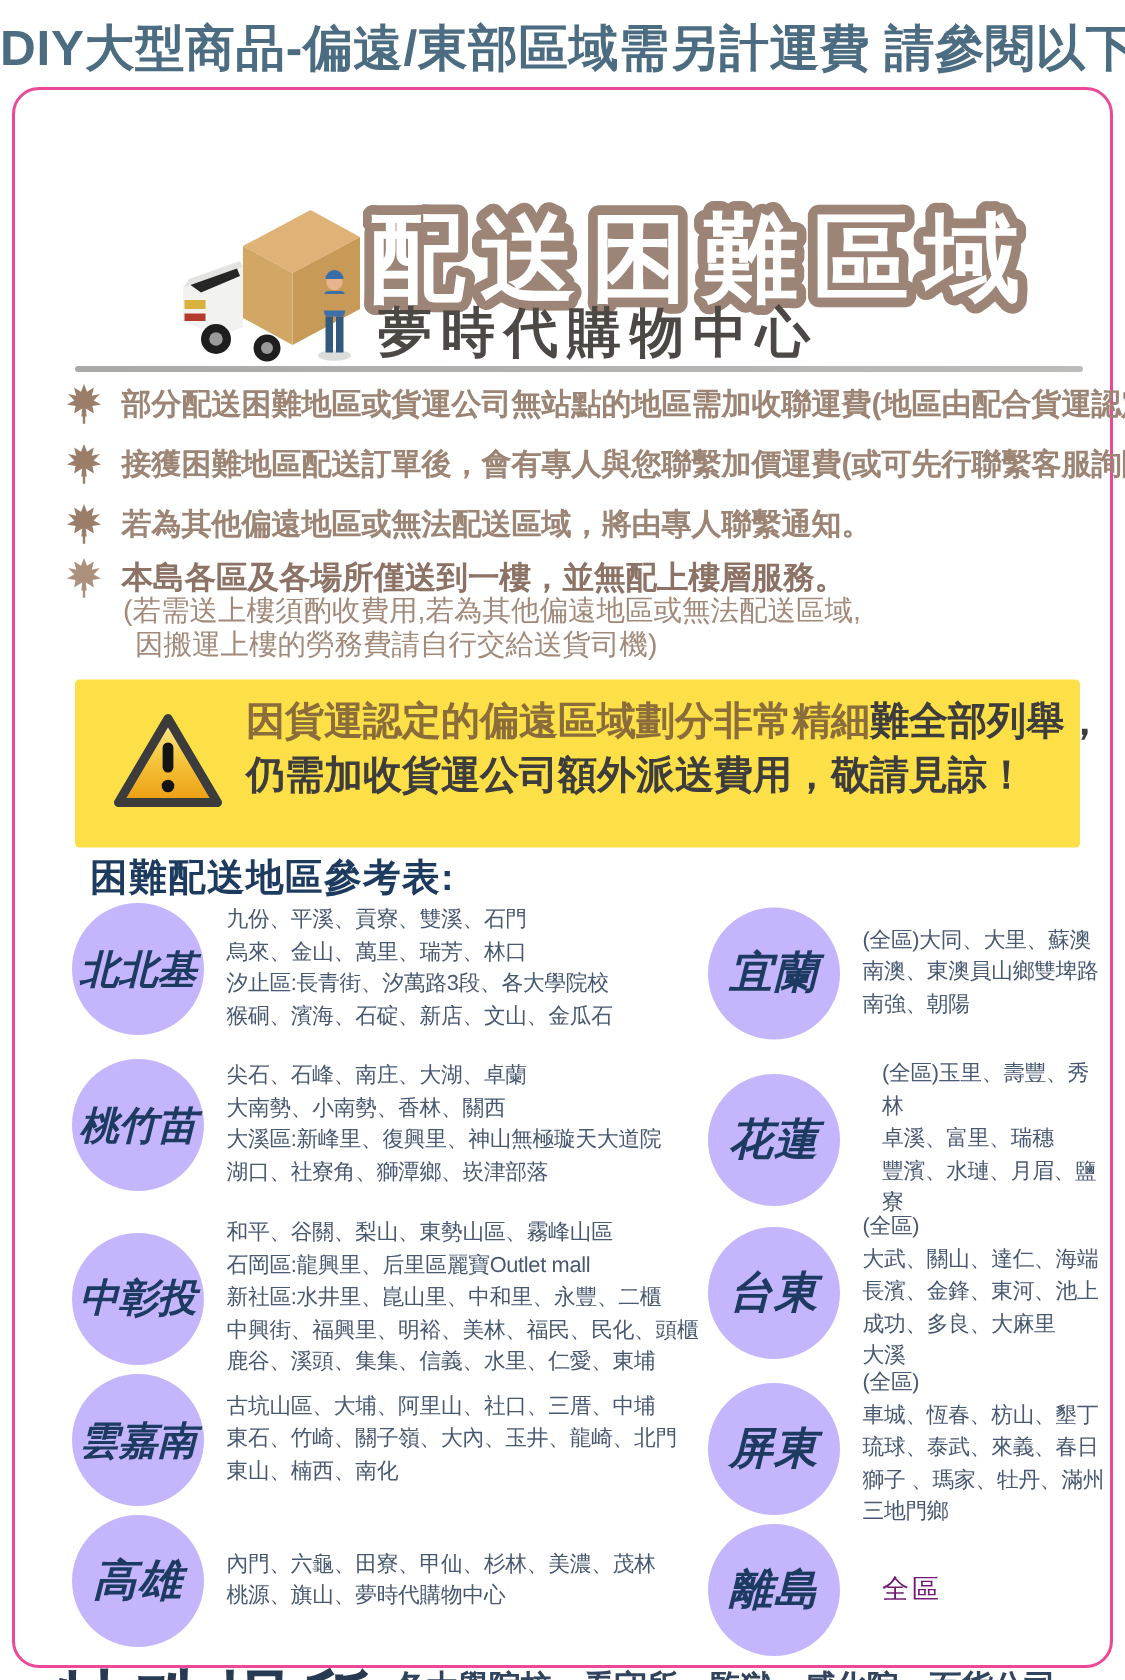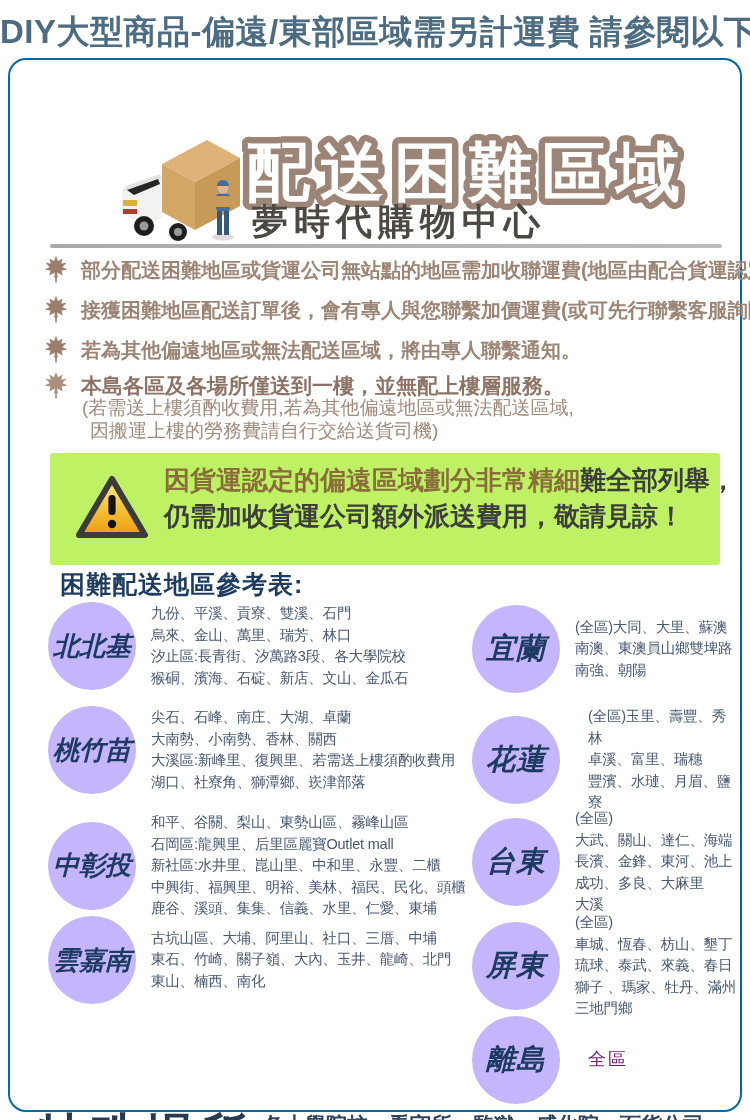--- a/index.html
+++ b/index.html
@@ -9,21 +9,21 @@
     background:#ffffff; overflow:hidden;
     font-family:"Liberation Sans","DejaVu Sans",sans-serif;
   }
   .top-title {
     position:absolute; top:10px; left:0; right:0; text-align:center;
     font-size:33px; font-weight:bold; color:#4c6c81; letter-spacing:0.5px;
     white-space:nowrap;
   }
   .panel {
     position:absolute; left:8px; top:58px; width:734px; height:1054px;
-    border:2px solid #0369a1; border-radius:18px; background:#ffffff;
+    border:2px solid #ec4899; border-radius:18px; background:#ffffff;
   }
   .truck { position:absolute; left:100px; top:64px; }
   .title-svg { position:absolute; left:232px; top:62px; }
   .subtitle {
     position:absolute; left:242px; top:138px;
     font-size:36px; font-weight:bold; color:#4c4843; letter-spacing:6px;
     white-space:nowrap;
   }
   .divider { position:absolute; left:40px; top:184px; width:672px; height:4px;
     background:linear-gradient(to right,#a9a9a7,#bcbcba); border-radius:2px; }
@@ -34,21 +34,21 @@
   }
   .note-text.strong { font-size:21px; font-weight:bold; color:#8c7365; }
   .n1 { top:196px; } .n2 { top:236px; } .n3 { top:276px; } .n4 { top:312px; }
   .sub-note {
     position:absolute; left:72px; top:336px;
     font-size:19px; color:#a18a7a; line-height:23px; white-space:nowrap;
   }
   .sub-note .indent { padding-left:8px; }
   .warning {
     position:absolute; left:40px; top:393px; width:670px; height:112px;
-    background:#bef264; border-radius:3px;
+    background:#fde047; border-radius:3px;
   }
   .warning .warn-icon { position:absolute; left:22px; top:20px; }
   .warning .warn-text {
     position:absolute; left:114px; top:9px;
     font-size:26px; font-weight:bold; line-height:36px; color:#3d3d3d; white-space:nowrap;
   }
   .warning .hl { color:#8a6d3b; }
   .table-heading {
     position:absolute; left:50px; top:508px;
     font-size:25px; font-weight:bold; color:#1d3a5f; letter-spacing:1px;
@@ -184,37 +184,42 @@
       <div class="badge b3">北北基</div>
       <div class="areas">九份、平溪、貢寮、雙溪、石門
 烏來、金山、萬里、瑞芳、林口
 汐止區:長青街、汐萬路3段、各大學院校
 猴硐、濱海、石碇、新店、文山、金瓜石</div>
     </div>
     <div class="row pos-l2">
       <div class="badge b3">桃竹苗</div>
       <div class="areas">尖石、石峰、南庄、大湖、卓蘭
 大南勢、小南勢、香林、關西
-大溪區:新峰里、復興里、若需送上樓須酌收費用
+大溪區:新峰里、復興里、神山無極璇天大道院
 湖口、社寮角、獅潭鄉、崁津部落</div>
     </div>
     <div class="row pos-l3">
       <div class="badge b3">中彰投</div>
       <div class="areas">和平、谷關、梨山、東勢山區、霧峰山區
 石岡區:龍興里、后里區麗寶Outlet mall
 新社區:水井里、崑山里、中和里、永豐、二櫃
 中興街、福興里、明裕、美林、福民、民化、頭櫃
 鹿谷、溪頭、集集、信義、水里、仁愛、東埔</div>
     </div>
     <div class="row pos-l4">
       <div class="badge b3">雲嘉南</div>
       <div class="areas">古坑山區、大埔、阿里山、社口、三厝、中埔
 東石、竹崎、關子嶺、大內、玉井、龍崎、北門
 東山、楠西、南化</div>
     </div>
+    <div class="row pos-l5">
+      <div class="badge b2">高雄</div>
+      <div class="areas">內門、六龜、田寮、甲仙、杉林、美濃、茂林
+桃源、旗山、夢時代購物中心</div>
+    </div>
 
     <div class="row pos-r1">
       <div class="badge b2">宜蘭</div>
       <div class="areas">(全區)大同、大里、蘇澳
 南澳、東澳員山鄉雙埤路
 南強、朝陽</div>
     </div>
     <div class="row pos-r2">
       <div class="badge b2">花蓮</div>
       <div class="areas">(全區)玉里、壽豐、秀林

